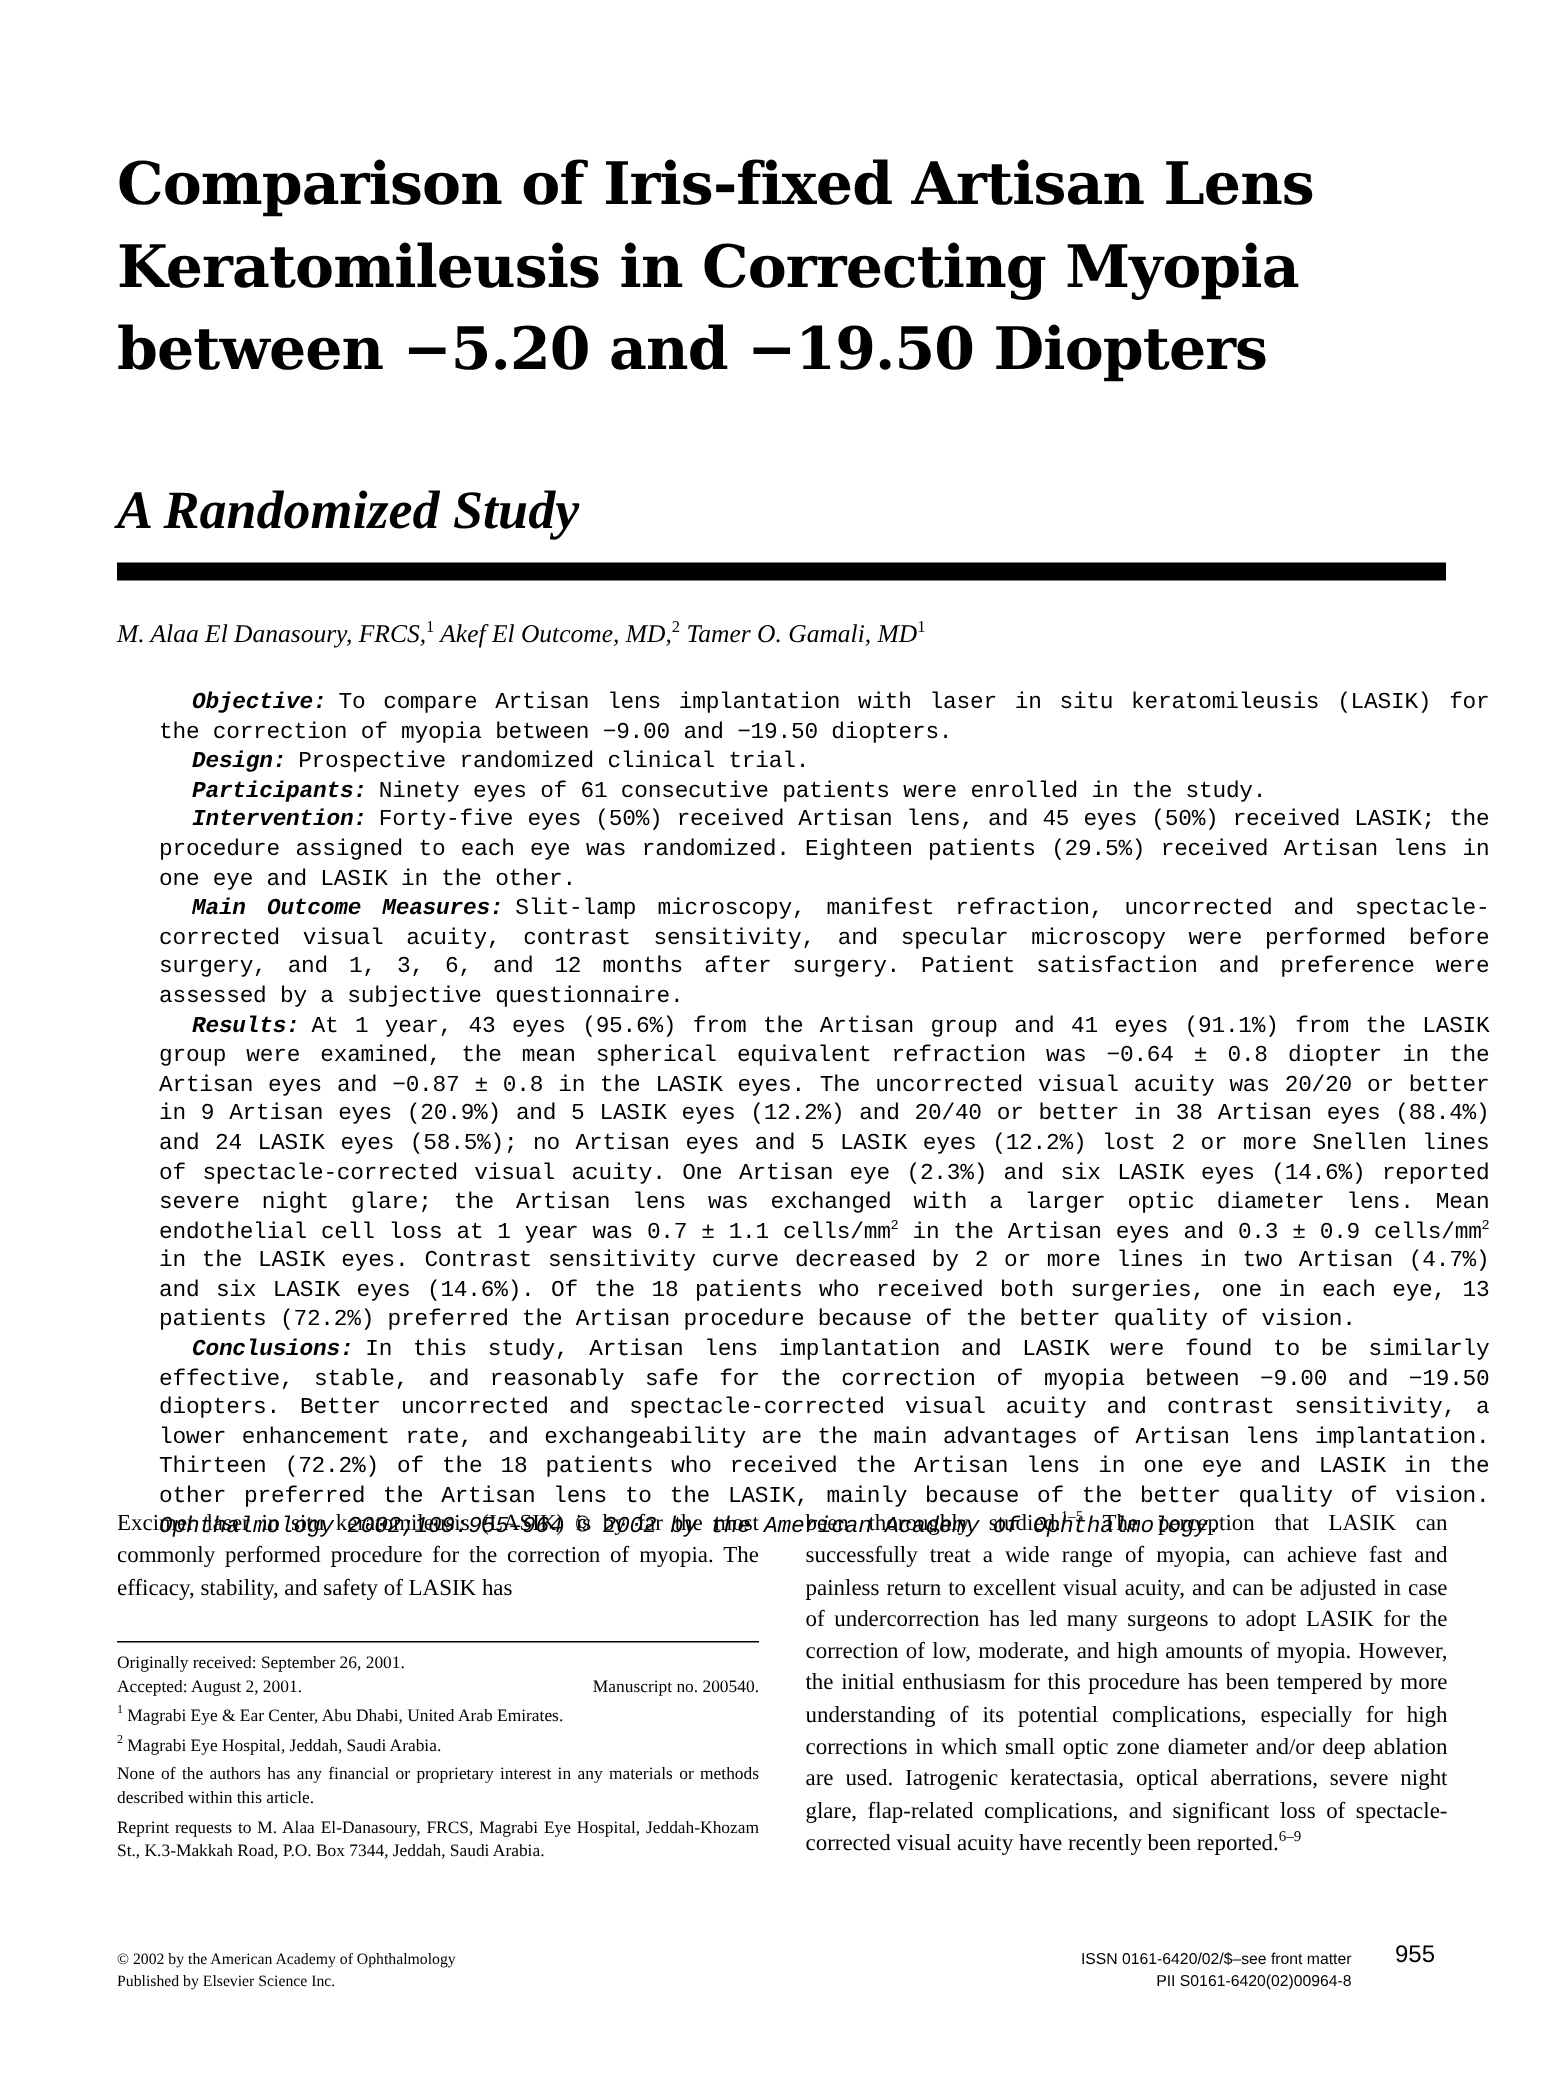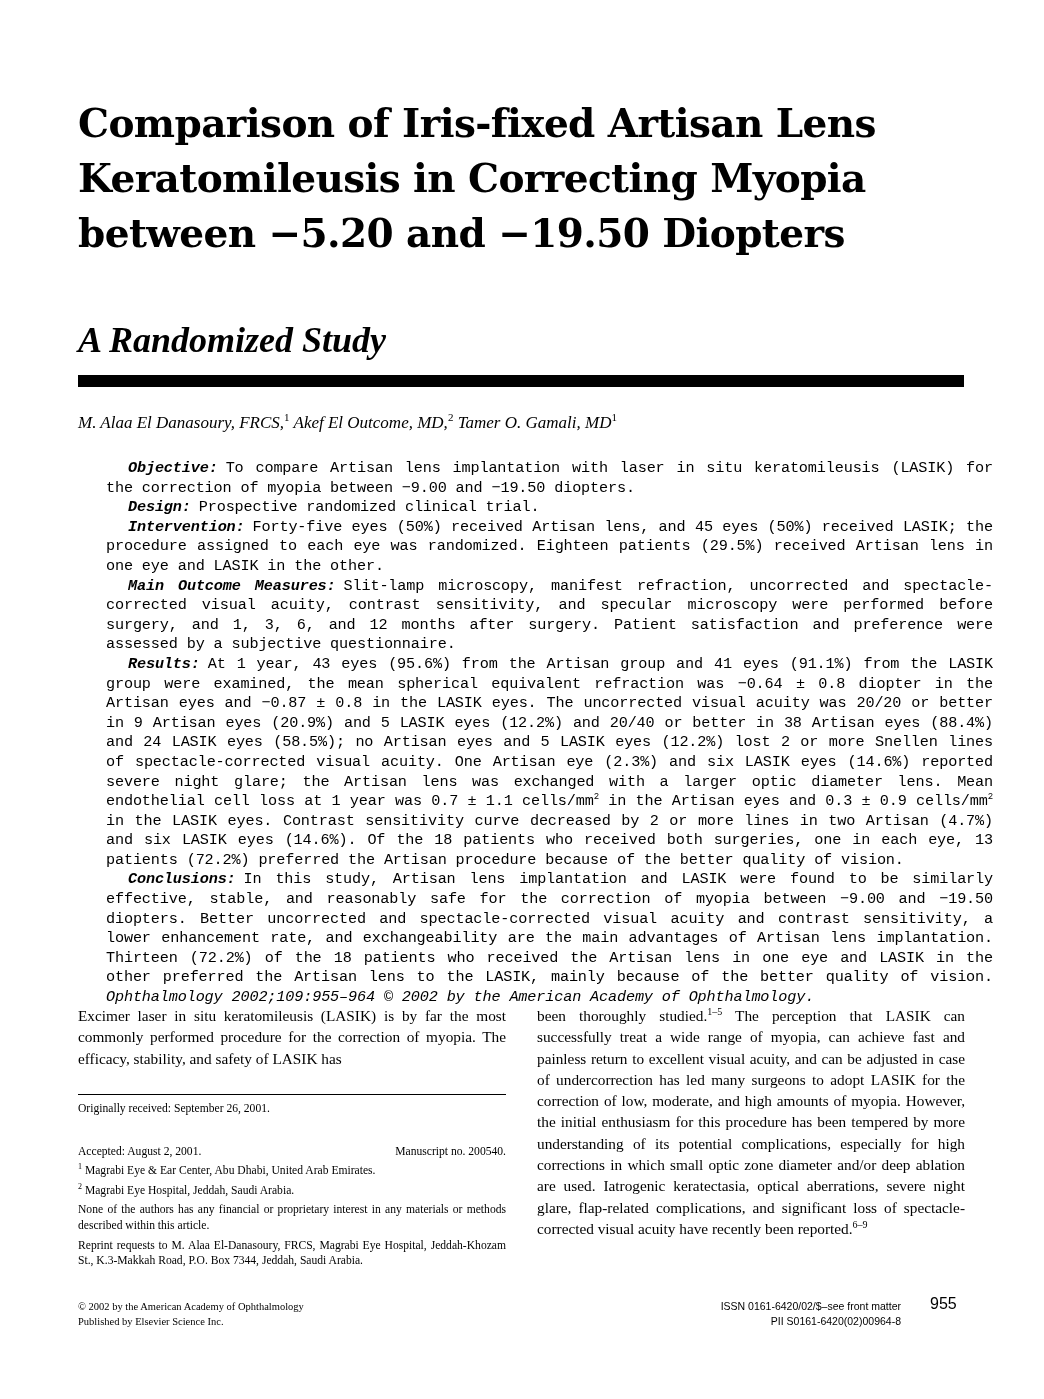--- a/index.html
+++ b/index.html
@@ -49,21 +49,21 @@
   .col-right { left: 537px; top: 1005px; }
   .col sup { font-size: 10px; vertical-align: 6px; line-height: 0; }
 
   .fn-rule { position: absolute; left: 78px; top: 1094px; width: 428px; height: 1px; background: #000; }
   .footnotes {
     position: absolute; left: 78px; top: 1101px; width: 428px;
     font-family: "Liberation Serif", serif; font-size: 11.6px; line-height: 15.6px;
     text-align: justify;
   }
   .footnotes p { margin: 0 0 4px 0; }
-  .footnotes .row2 { display: flex; justify-content: space-between; margin-bottom: 4px; margin-top: 27px; }
+  .footnotes .row2 { display: flex; justify-content: space-between; margin-bottom: 4px; }
   .footnotes .row2 span { display: inline-block; }
   .footnotes p.tight { margin-bottom: 0; }
   .footnotes sup { font-size: 8px; vertical-align: 5px; line-height: 0; }
 
   .footer-left {
     position: absolute; left: 78px; top: 1299px;
     font-family: "Liberation Serif", serif; font-size: 10.5px; line-height: 15px;
   }
   .footer-right {
     position: absolute; right: 143px; top: 1299px; text-align: right;
@@ -94,20 +94,23 @@
     <span>Akef El Outcome, MD,</span><sup>2</sup>
     <span>Tamer O. Gamali, MD</span><sup>1</sup>
   </div>
 
   <div class="abstract">
     <p>
       <span class="lbl">Objective:</span><span>To compare Artisan lens implantation with laser in situ keratomileusis (LASIK) for the correction of myopia between −9.00 and −19.50 diopters.</span>
     </p>
     <p>
       <span class="lbl">Design:</span><span>Prospective randomized clinical trial.</span>
+    </p>
+    <p>
+      <span class="lbl">Participants:</span><span>Ninety eyes of 61 consecutive patients were enrolled in the study.</span>
     </p>
     <p>
       <span class="lbl">Intervention:</span><span>Forty-five eyes (50%) received Artisan lens, and 45 eyes (50%) received LASIK; the procedure assigned to each eye was randomized. Eighteen patients (29.5%) received Artisan lens in one eye and LASIK in the other.</span>
     </p>
     <p>
       <span class="lbl">Main Outcome Measures:</span><span>Slit-lamp microscopy, manifest refraction, uncorrected and spectacle-corrected visual acuity, contrast sensitivity, and specular microscopy were performed before surgery, and 1, 3, 6, and 12 months after surgery. Patient satisfaction and preference were assessed by a subjective questionnaire.</span>
     </p>
     <p>
       <span class="lbl">Results:</span><span>At 1 year, 43 eyes (95.6%) from the Artisan group and 41 eyes (91.1%) from the LASIK group were examined, the mean spherical equivalent refraction was −0.64 ± 0.8 diopter in the Artisan eyes and −0.87 ± 0.8 in the LASIK eyes. The uncorrected visual acuity was 20/20 or better in 9 Artisan eyes (20.9%) and 5 LASIK eyes (12.2%) and 20/40 or better in 38 Artisan eyes (88.4%) and 24 LASIK eyes (58.5%); no Artisan eyes and 5 LASIK eyes (12.2%) lost 2 or more Snellen lines of spectacle-corrected visual acuity. One Artisan eye (2.3%) and six LASIK eyes (14.6%) reported severe night glare; the Artisan lens was exchanged with a larger optic diameter lens. Mean endothelial cell loss at 1 year was 0.7 ± 1.1 cells/mm</span><sup>2</sup><span> in the Artisan eyes and 0.3 ± 0.9 cells/mm</span><sup>2</sup><span> in the LASIK eyes. Contrast sensitivity curve decreased by 2 or more lines in two Artisan (4.7%) and six LASIK eyes (14.6%). Of the 18 patients who received both surgeries, one in each eye, 13 patients (72.2%) preferred the Artisan procedure because of the better quality of vision.</span>
     </p>

